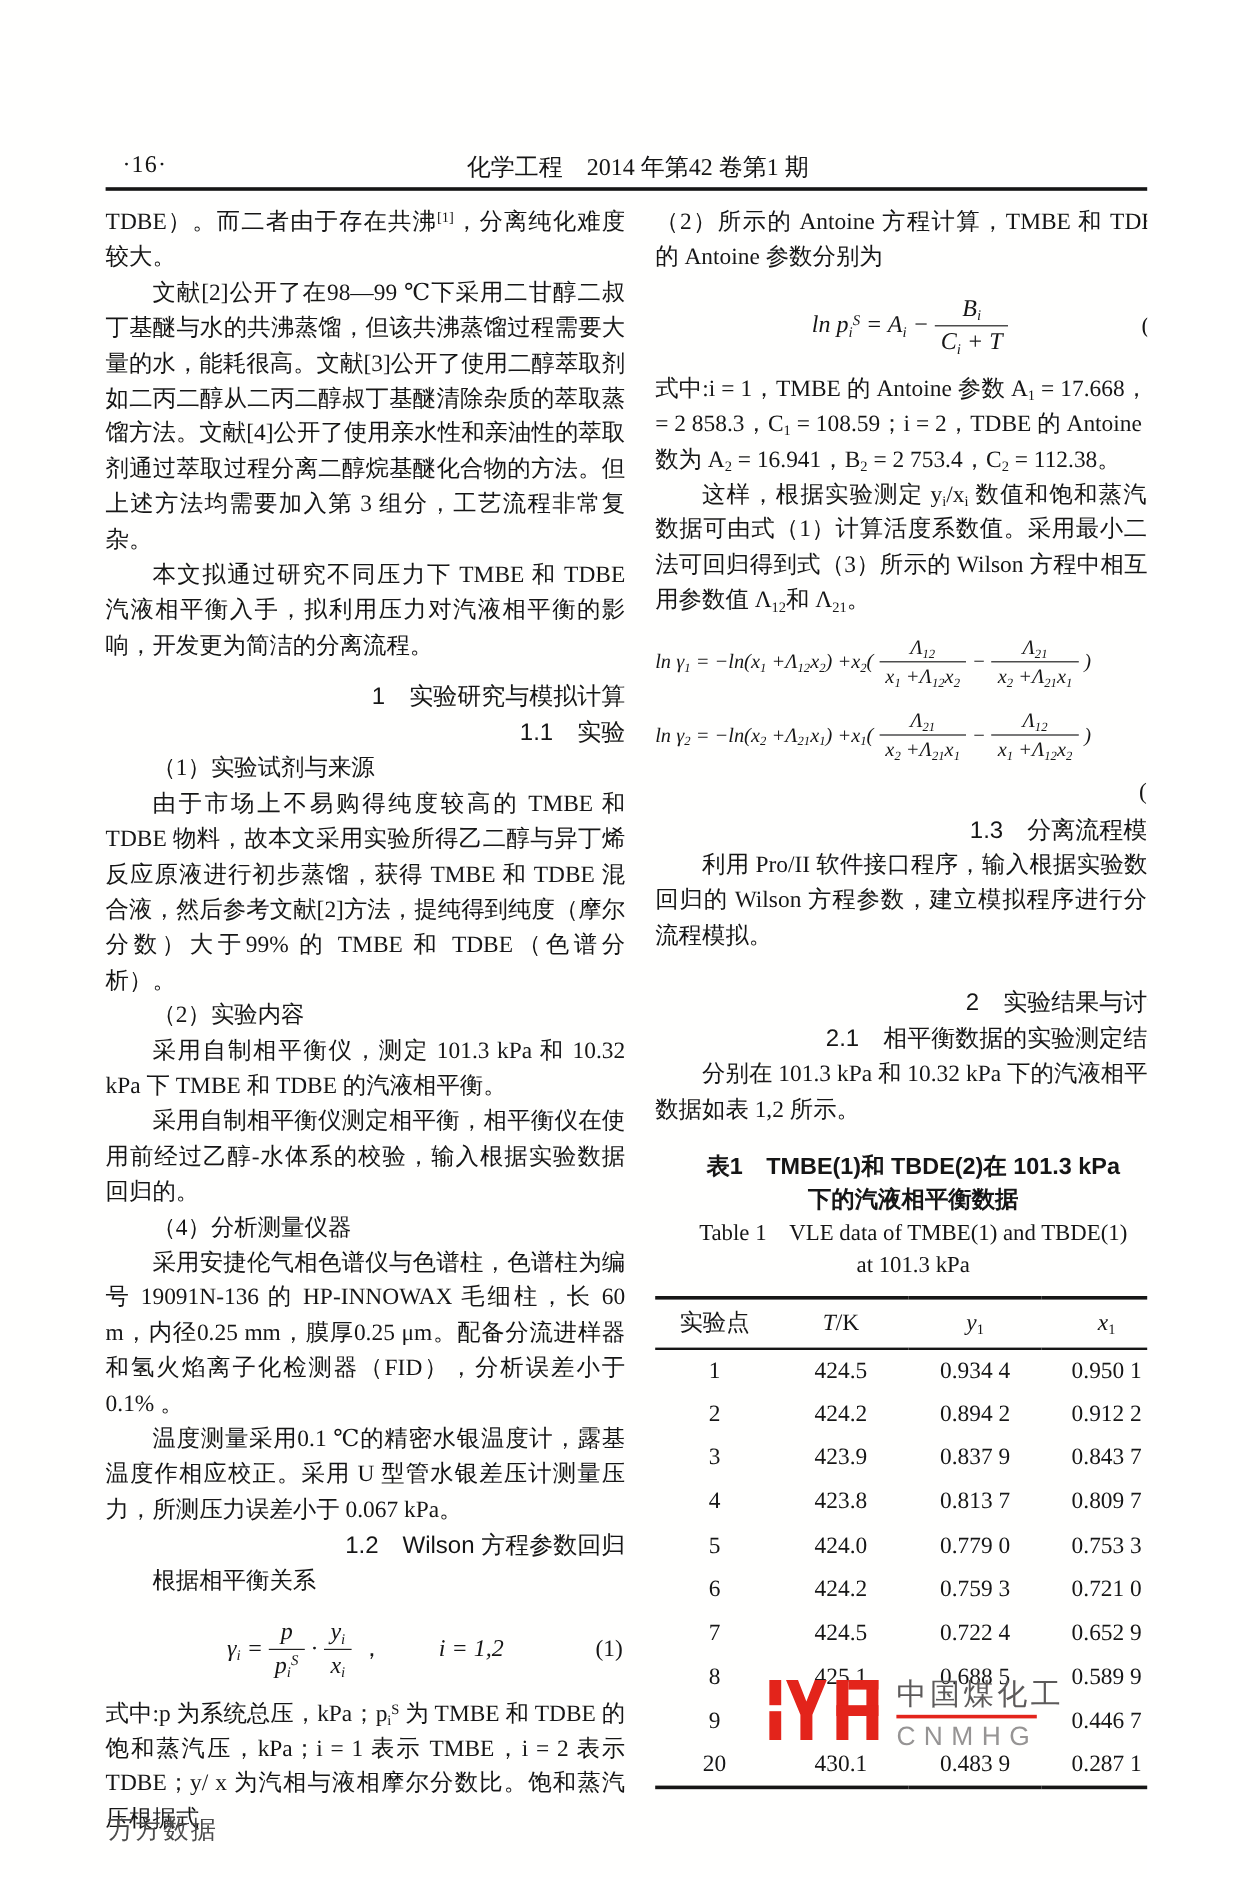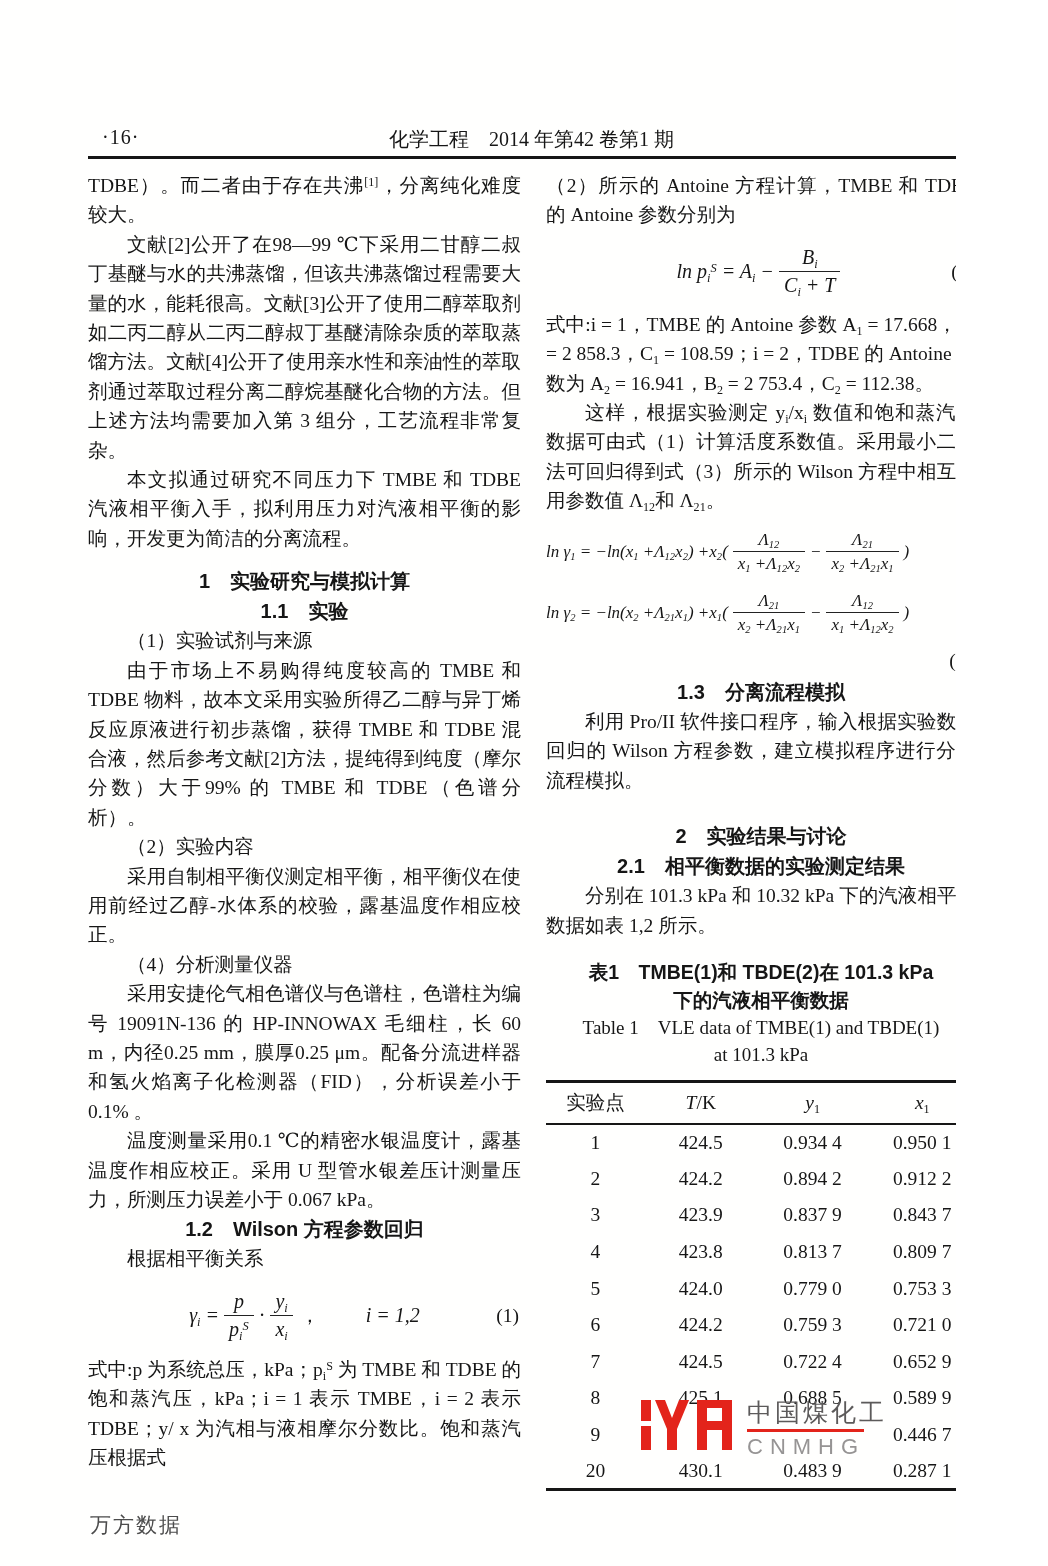--- a/index.html
+++ b/index.html
@@ -15,21 +15,21 @@
   .headrule { position:absolute; left:88px; top:156px; width:887px; height:2.5px; background:#161616; }
   
   .col { position:absolute; top:171px; font-size:19.5px; line-height:29.4px; }
   .col-left  { left:88px;  width:433px; }
   .col-right { left:546px; width:430px; }
   .col p { text-align:justify; }
   .indent { text-indent:2em; }
   .hang { text-indent:0; }
   h2.sec, h3.sec {
     font-family:"Liberation Sans","DejaVu Sans",sans-serif;
-    font-weight:bold; font-size:20px; line-height:30px; text-align:center;
+    font-weight:normal; font-size:20px; line-height:30px; text-align:right;
   }
   .mt14 { margin-top:13px; }
   .mt26 { margin-top:26px; }
   sub { font-size:62%; vertical-align:-0.3em; line-height:0; }
   sup { font-size:62%; vertical-align:0.5em; line-height:0; }
   
   .eq { position:relative; display:flex; align-items:center; font-style:italic; }
   .eq .up { font-style:normal; }
   .eq-label { position:absolute; right:2px; top:50%; transform:translateY(-50%); font-style:normal; font-size:19.5px; }
   .frac { display:inline-flex; flex-direction:column; align-items:center; margin:0 5px; line-height:1.25; }
@@ -75,21 +75,22 @@
 
   <div class="col col-left">
     <p class="hang">TDBE）。而二者由于存在共沸<sup>[1]</sup>，分离纯化难度较大。</p>
     <p class="indent">文献[2]公开了在98—99 ℃下采用二甘醇二叔丁基醚与水的共沸蒸馏，但该共沸蒸馏过程需要大量的水，能耗很高。文献[3]公开了使用二醇萃取剂如二丙二醇从二丙二醇叔丁基醚清除杂质的萃取蒸馏方法。文献[4]公开了使用亲水性和亲油性的萃取剂通过萃取过程分离二醇烷基醚化合物的方法。但上述方法均需要加入第 3 组分，工艺流程非常复杂。</p>
     <p class="indent">本文拟通过研究不同压力下 TMBE 和 TDBE 汽液相平衡入手，拟利用压力对汽液相平衡的影响，开发更为简洁的分离流程。</p>
     <h2 class="sec mt14">1　实验研究与模拟计算</h2>
     <h3 class="sec">1.1　实验</h3>
     <p class="indent">（1）实验试剂与来源</p>
     <p class="indent">由于市场上不易购得纯度较高的 TMBE 和 TDBE 物料，故本文采用实验所得乙二醇与异丁烯反应原液进行初步蒸馏，获得 TMBE 和 TDBE 混合液，然后参考文献[2]方法，提纯得到纯度（摩尔分数）大于99% 的 TMBE 和 TDBE（色谱分析）。</p>
     <p class="indent">（2）实验内容</p>
-    <p class="indent">采用自制相平衡仪测定相平衡，相平衡仪在使用前经过乙醇-水体系的校验，露基温度作相应校正。</p>
+    <p class="indent">采用自制相平衡仪，测定 101.3 kPa 和 10.32 kPa 下 TMBE 和 TDBE 的汽液相平衡。</p>
+    <p class="indent">采用自制相平衡仪测定相平衡，相平衡仪在使用前经过乙醇-水体系的校验，输入根据实验数据回归的。</p>
     <p class="indent">（4）分析测量仪器</p>
     <p class="indent">采用安捷伦气相色谱仪与色谱柱，色谱柱为编号 19091N-136 的 HP-INNOWAX 毛细柱，长 60 m，内径0.25 mm，膜厚0.25 μm。配备分流进样器和氢火焰离子化检测器（FID），分析误差小于0.1% 。</p>
     <p class="indent">温度测量采用0.1 ℃的精密水银温度计，露基温度作相应校正。采用 U 型管水银差压计测量压力，所测压力误差小于 0.067 kPa。</p>
     <h3 class="sec">1.2　Wilson 方程参数回归</h3>
     <p class="indent">根据相平衡关系</p>
 
     <div class="eq eq1">
       <span>γ<sub>i</sub> =</span>
       <span class="frac">
         <span class="num">p</span>

